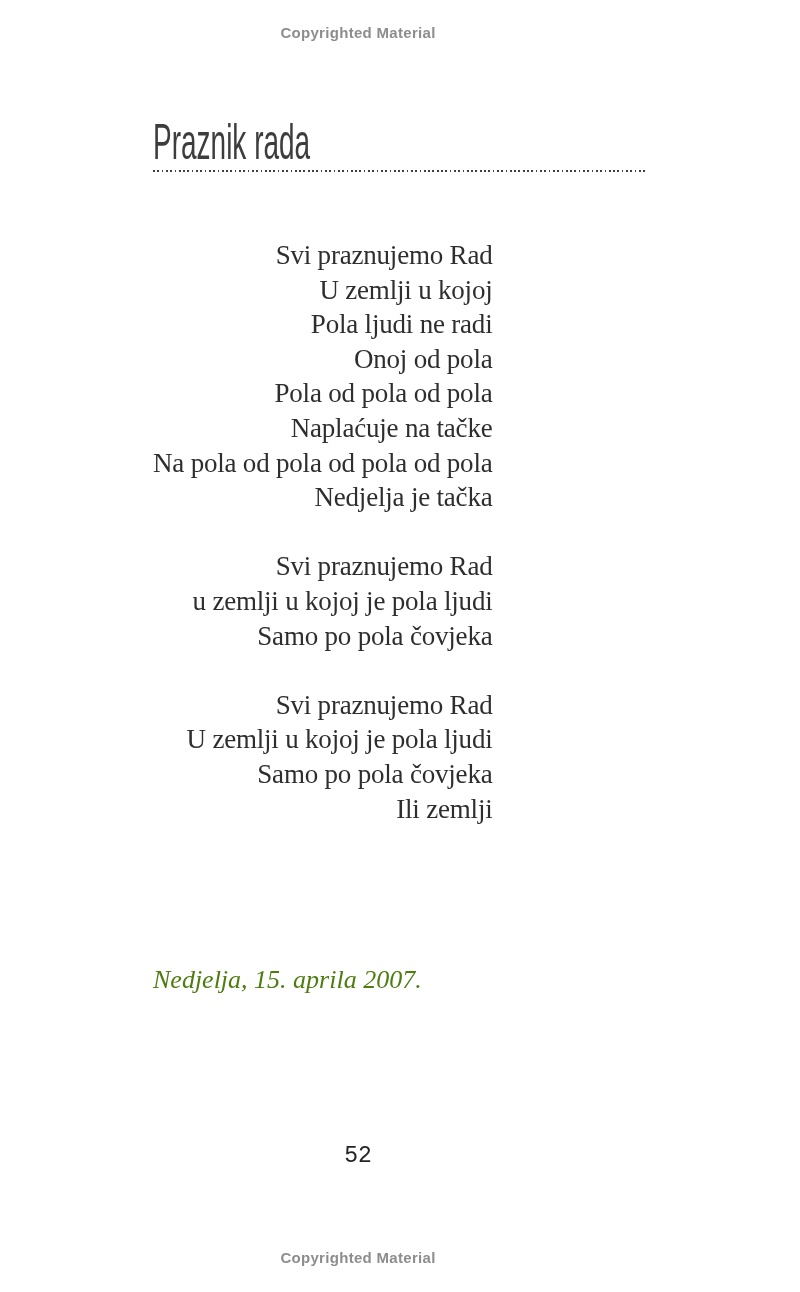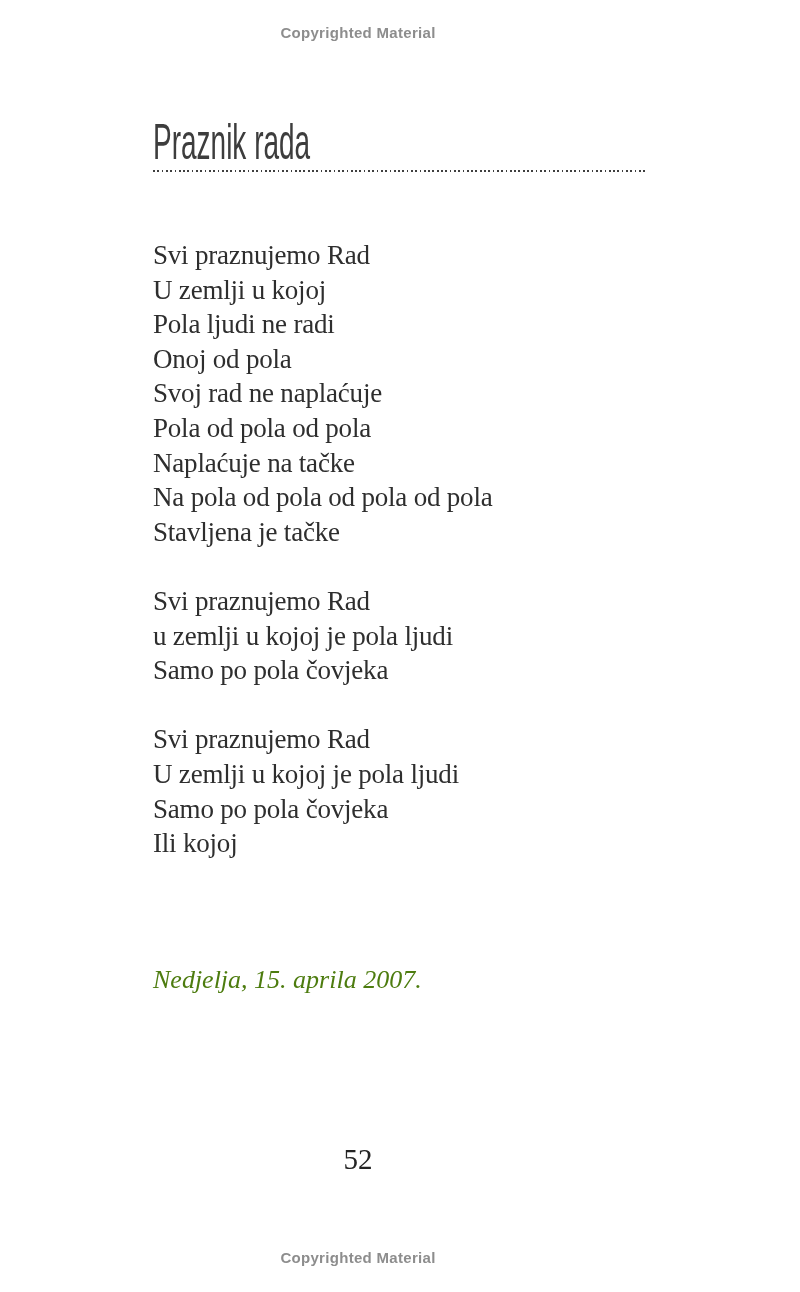--- a/index.html
+++ b/index.html
@@ -51,76 +51,77 @@
     );
   }
   .poem-body {
     position: absolute;
     left: 153px;
     top: 238px;
     font-size: 27px;
     line-height: 34.6px;
     letter-spacing: -0.2px;
     color: #2e2e2e;
+    text-align: right;
   }
   .stanza { margin: 0 0 34.6px 0; }
   .stanza p { margin: 0; white-space: nowrap; }
   .date-line {
     position: absolute;
     left: 153px;
     top: 963px;
     font-size: 26px;
     line-height: 34.6px;
     font-style: italic;
     color: #4d7c0f;
     white-space: nowrap;
   }
   .page-number {
     position: absolute;
     left: 0;
     width: 100%;
     top: 1143px;
     text-align: center;
-    font-size: 29px;
+    font-size: 23px;
     color: #242424;
+    font-family: Liberation Mono, monospace;
   }
 </style>
 </head>
 <body>
 
 <div class="page">
 
   <div class="notice top">Copyrighted Material</div>
 
   <h1 class="poem-title">Praznik rada</h1>
 
   <div class="dotted-rule"></div>
 
   <div class="poem-body">
       <div class="stanza">
         <p>Svi praznujemo Rad</p>
         <p>U zemlji u kojoj</p>
         <p>Pola ljudi ne radi</p>
         <p>Onoj od pola</p>
-        <p>Svoj rad ne naplaćuje</p>
         <p>Pola od pola od pola</p>
         <p>Naplaćuje na tačke</p>
         <p>Na pola od pola od pola od pola</p>
-        <p>Stavljena je tačke</p>
+        <p>Nedjelja je tačka</p>
       </div>
       <div class="stanza">
         <p>Svi praznujemo Rad</p>
         <p>u zemlji u kojoj je pola ljudi</p>
         <p>Samo po pola čovjeka</p>
       </div>
       <div class="stanza">
         <p>Svi praznujemo Rad</p>
         <p>U zemlji u kojoj je pola ljudi</p>
         <p>Samo po pola čovjeka</p>
-        <p>Ili kojoj</p>
+        <p>Ili zemlji</p>
       </div>
     </div>
 
   <div class="date-line">Nedjelja, 15. aprila 2007.</div>
 
   <div class="page-number">52</div>
 
   <div class="notice bottom">Copyrighted Material</div>
 
 </div>

